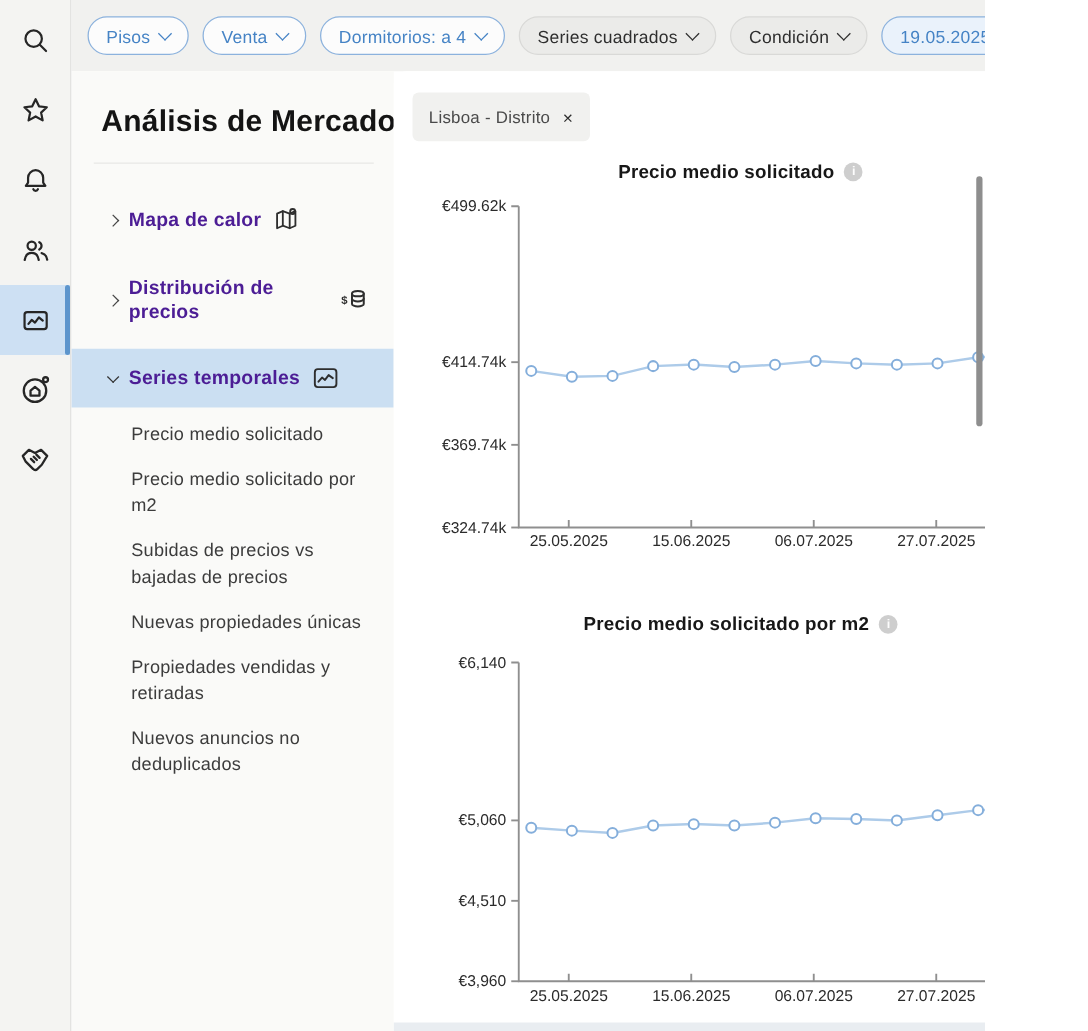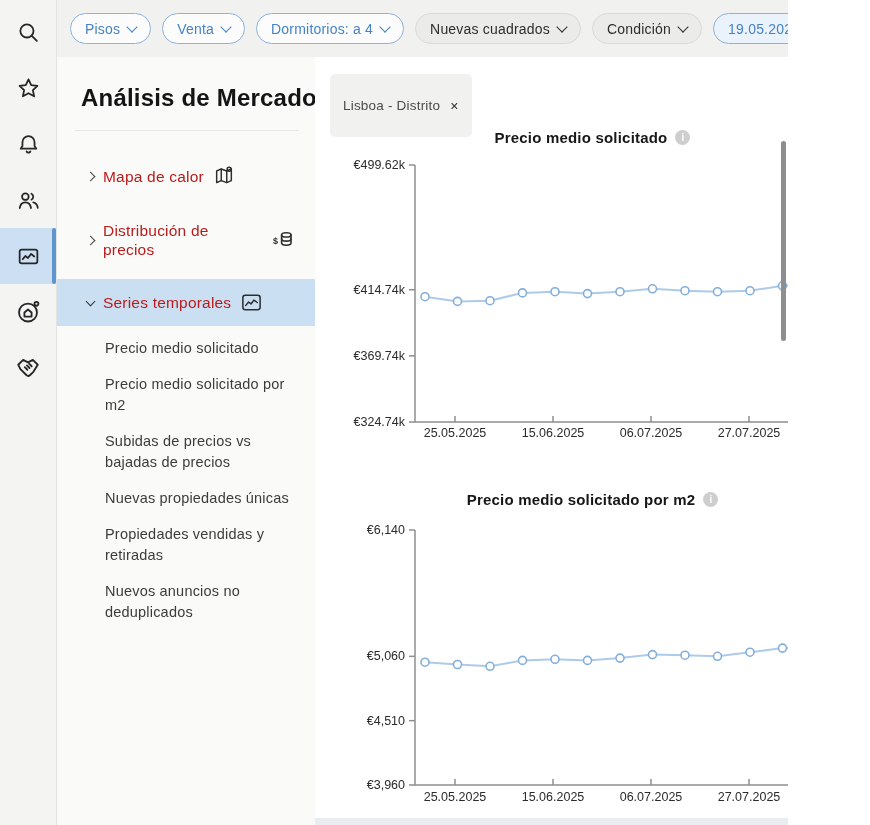--- a/index.html
+++ b/index.html
@@ -34,36 +34,36 @@
   .panel-title-row{display:flex;align-items:center;gap:9px;padding:27px 0 0 24px}
   .panel-title{font-size:24px;font-weight:bold;color:#141414;letter-spacing:.2px;white-space:nowrap}
   .title-circle{width:19px;height:19px;border:1.6px solid #9b9b9b;border-radius:50%;flex-shrink:0}
   .panel-divider{border:none;border-top:1px solid #e7e7e5;margin:18px 16px 0 18px}
   .nav{margin-top:22px}
   .nav-row{display:flex;align-items:center;gap:9px;padding:12px 16px 12px 30px;cursor:pointer}
   .nav-row .chev-r{display:inline-block;width:6px;height:6px;border-top:1.6px solid #444;
         border-right:1.6px solid #444;transform:rotate(45deg);flex-shrink:0}
   .nav-row .chev-d{display:inline-block;width:6px;height:6px;border-right:1.6px solid #333;
         border-bottom:1.6px solid #333;transform:rotate(45deg);margin-top:-3px;flex-shrink:0}
-  .nav-label{font-size:15.5px;font-weight:normal;color:#b91c1c;letter-spacing:.2px;line-height:19px}
+  .nav-label{font-size:15.5px;font-weight:bold;color:#4c1d95;letter-spacing:.2px;line-height:19px}
   .nav-row svg{stroke:#2e2e2e;fill:none;stroke-width:1.6;stroke-linecap:round;stroke-linejoin:round;flex-shrink:0}
   .nav-row.wrap .nav-label{width:133px}
   .nav-row.wrap svg{margin-left:auto;margin-right:4px}
   .nav-row.r1{margin-bottom:10px}
   .nav-row.r2{margin-bottom:8px}
   .nav-row.active{background:#cbdff2}
   .sub-list{margin-top:12px;padding-left:48px}
   .sub-item{font-size:14.5px;color:#3c3c3c;line-height:21px;margin-bottom:15px;width:192px;
             letter-spacing:.2px;cursor:pointer}
 
   
   .main{position:absolute;left:315px;top:57px;right:0;bottom:0;background:#fff;
         border-top-left-radius:10px;z-index:2}
   .chip{position:absolute;top:17px;left:15px;display:inline-flex;align-items:center;gap:10px;
-        background:#f1f1ef;border-radius:5px;padding:24px 13px;font-size:13.5px;color:#4a4a4a;
+        background:#f1f1ef;border-radius:5px;padding:12px 13px;font-size:13.5px;color:#4a4a4a;
         letter-spacing:.2px}
   .chip-close{font-size:14px;color:#2e2e2e;cursor:pointer;line-height:1}
   .chart{position:absolute;left:0;width:555px}
   #chart0{top:68px;height:335px}
   #chart1{top:423px;height:350px}
   #chart0 .chart-title-row{top:4px}
   #chart1 .chart-title-row{top:11px}
   .chart-title-row{position:absolute;left:0;right:0;display:flex;justify-content:center;
                    align-items:center;gap:8px}
   .chart-title{font-size:15px;font-weight:bold;color:#171717;letter-spacing:.2px}
@@ -134,21 +134,21 @@
     </div>
     <div class="pill blue">
       <span>Venta</span>
       <span class="chev"></span>
     </div>
     <div class="pill blue">
       <span>Dormitorios: a 4</span>
       <span class="chev"></span>
     </div>
     <div class="pill gray">
-      <span>Nuevas cuadrados</span>
+      <span>Series cuadrados</span>
       <span class="chev"></span>
     </div>
     <div class="pill gray">
       <span>Condición</span>
       <span class="chev"></span>
     </div>
     <div class="pill date">
       <span>19.05.2025</span>
       <span>→</span>
       <span>19.08.20</span>

